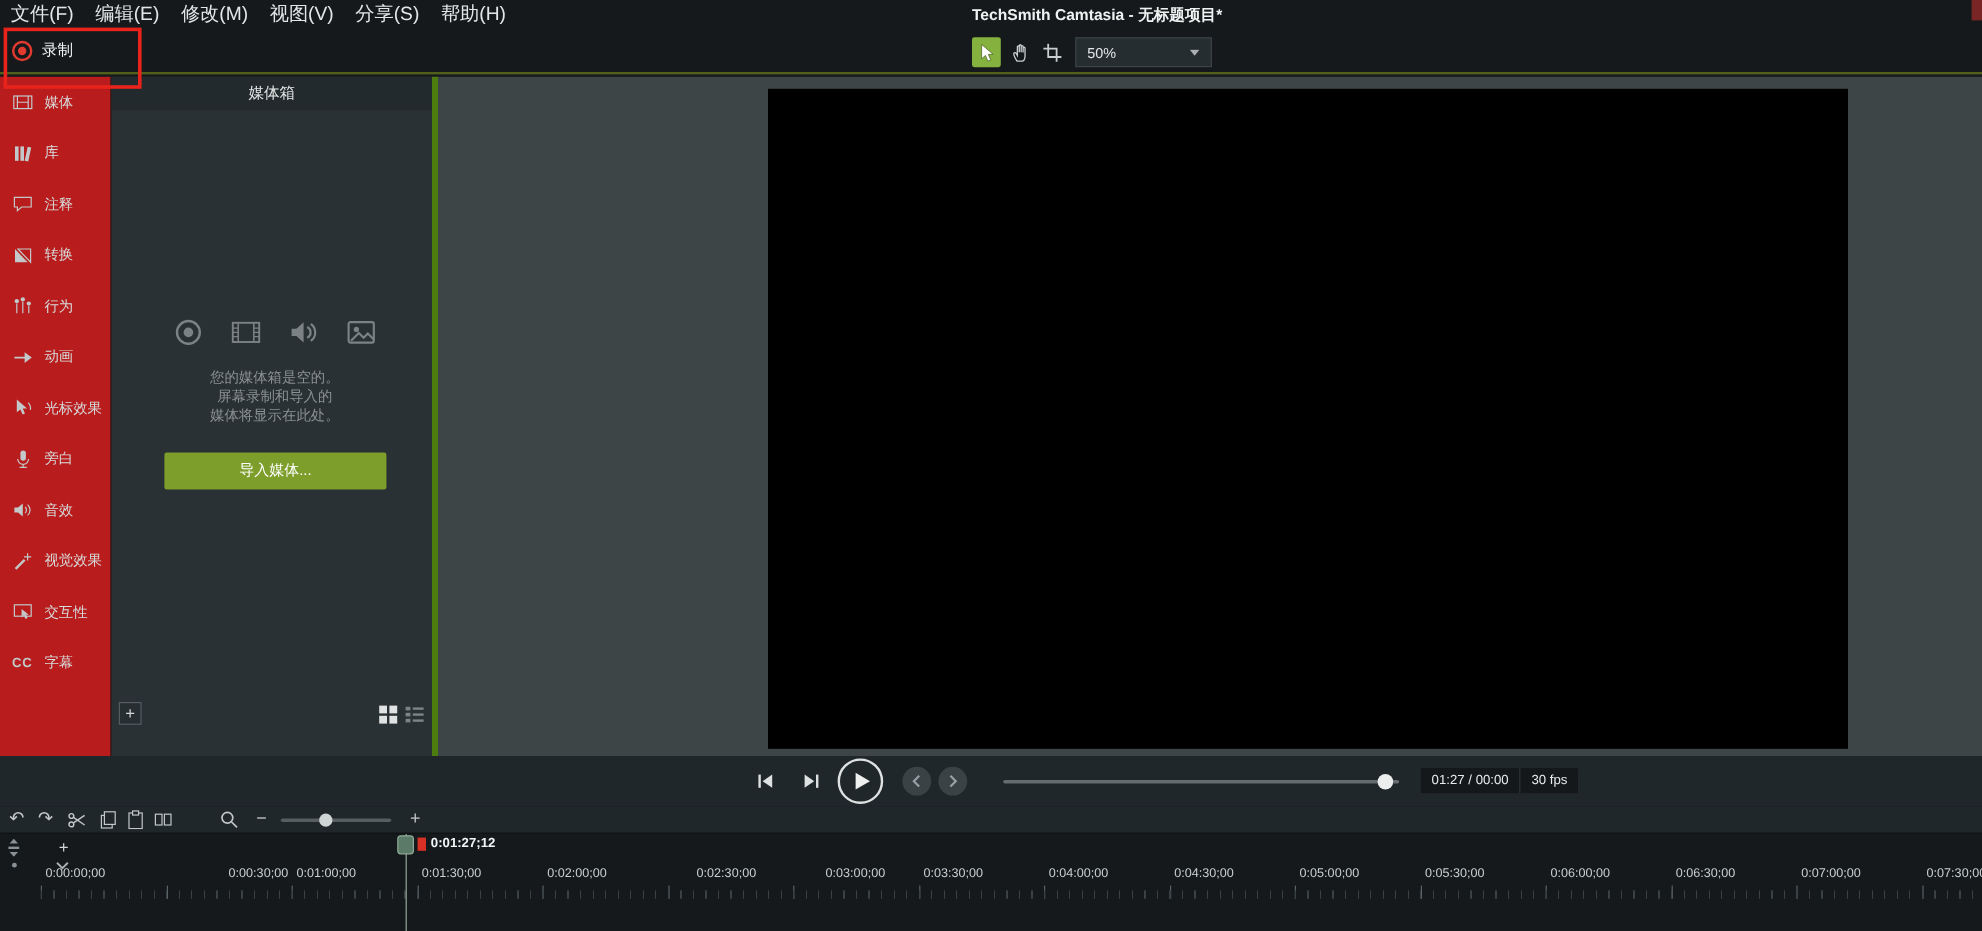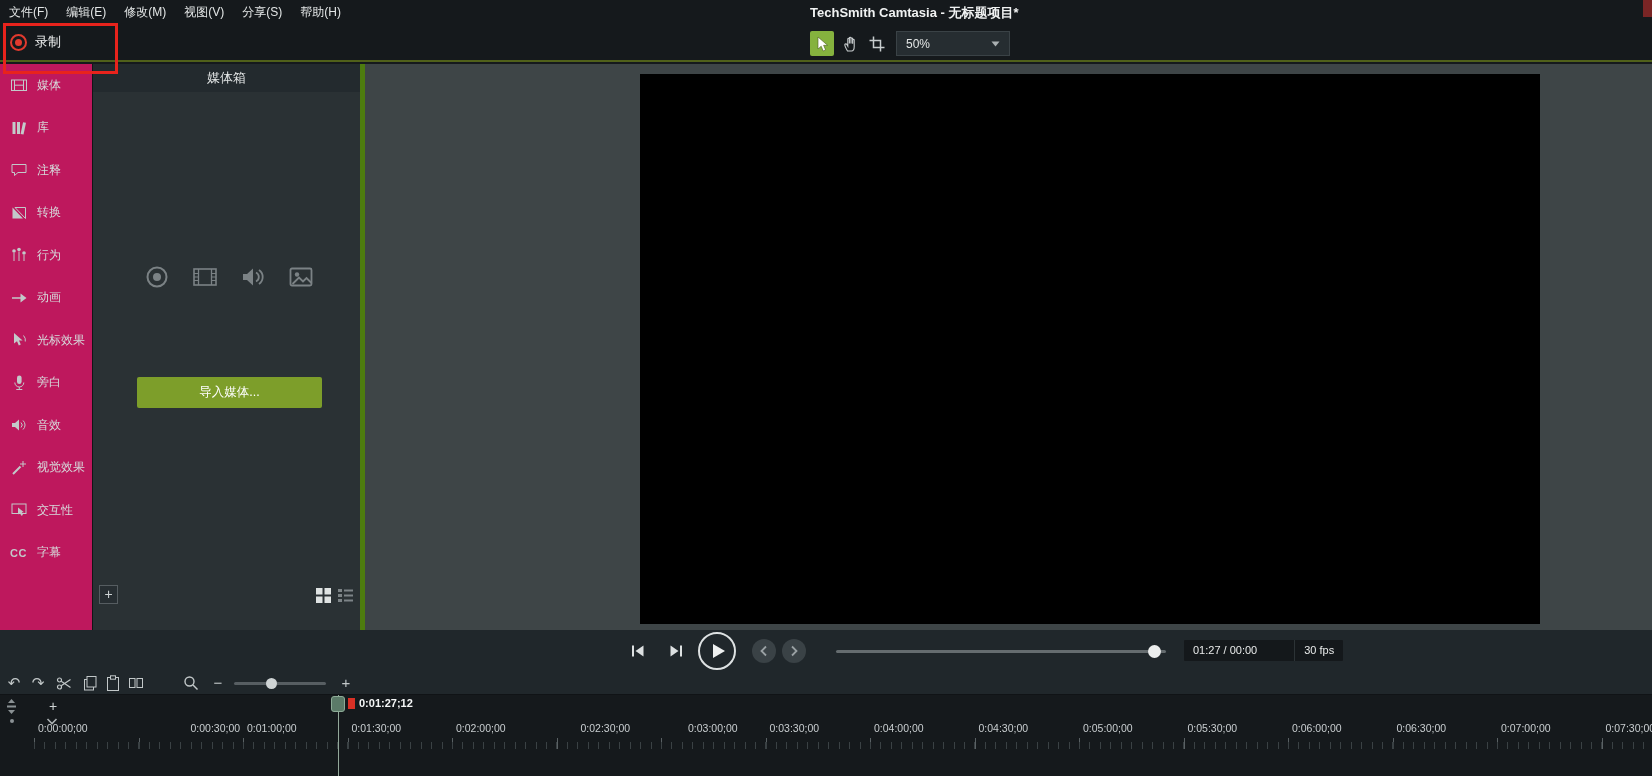--- a/index.html
+++ b/index.html
@@ -4,38 +4,38 @@
 <style>
   * { margin:0; padding:0; box-sizing:border-box; }
   html,body { background:#000; }
   #app {
     position:relative; width:1652px; height:776px; overflow:hidden;
     background:#15191c; font-family:"Liberation Sans","DejaVu Sans",sans-serif;
     color:#dfe3e3; -webkit-font-smoothing:antialiased; user-select:none;
   }
   
   #menubar { position:absolute; left:0; top:0; width:1652px; height:25px; display:flex; align-items:center; }
-  .menu-item { font-size:12px; color:#e3e6e6; padding:0 9px; height:25px; line-height:25px; cursor:default; }
+  .menu-item { font-size:16px; color:#e3e6e6; padding:0 9px; height:25px; line-height:25px; cursor:default; }
   #window-title { position:absolute; left:810px; top:0; height:25px; line-height:25px; font-size:13px; font-weight:700; color:#f0f2f2; }
   #win-corner { position:absolute; right:0; top:0; width:9px; height:17px; background:#7a2525; }
   
   #topbar { position:absolute; left:0; top:25px; width:1652px; height:37px; background:#15191c; border-bottom:2px solid #50601a;text-decoration:underline; }
   #record-button { position:absolute; left:10px; top:8px; display:flex; align-items:center; gap:8px; cursor:pointer; }
   .rec-ring { width:17px; height:17px; border:2px solid #e23a2e; border-radius:50%; position:relative; }
   .rec-ring::after { content:""; position:absolute; left:3px; top:3px; width:7px; height:7px; background:#e23a2e; border-radius:50%; }
   #record-label { font-size:13px; color:#f0f2f2; }
   #annotation-box { position:absolute; left:3px; top:23px; width:115px; height:51px; border:3px solid #e8231c; z-index:60; pointer-events:none; }
   .ctool { position:absolute; top:6px; width:24px; height:25px; display:flex; align-items:center; justify-content:center; border-radius:2px; cursor:pointer; }
   #tool-select { left:810px; background:#85b23e; }
   #tool-pan { left:838px; }
   #tool-crop { left:865px; }
   #zoom-select { position:absolute; left:896px; top:6px; width:114px; height:25px; background:#262d31; border:1px solid #3a4246; display:flex; align-items:center; padding:0 9px; font-size:12px; color:#e3e6e6; cursor:pointer; }
   #zoom-caret { margin-left:auto; }
   
-  #sidebar { position:absolute; left:0; top:64px; width:93px; height:566px; background:#be185d; border-right:1px solid #121517; }
+  #sidebar { position:absolute; left:0; top:64px; width:93px; height:566px; background:#b91c1c; border-right:1px solid #121517; }
   .side-item { height:42.5px; display:flex; align-items:center; gap:9px; padding-left:10px; font-size:12px; color:#d6dadb; cursor:pointer; }
   .side-item svg { flex:0 0 auto; }
   .cc-glyph { width:18px; font-size:11px; font-weight:700; letter-spacing:.5px; color:#c3c9ca; text-align:left; }
   
   #mediabin { position:absolute; left:93px; top:64px; width:272px; height:566px; background:#2a3134; border-right:5px solid #4d7c0f; }
   #mediabin-header { height:28px; background:#232a2e; display:flex; align-items:center; justify-content:center; font-size:13px; color:#e3e6e6; }
   #bin-icons { position:absolute; left:0; top:200px; width:272px; display:flex; justify-content:center; align-items:center; gap:22px; }
   #bin-empty-text { position:absolute; left:0; top:242px; width:272px; text-align:center; font-size:12px; line-height:16px; color:#8a9194; }
   #import-button { position:absolute; left:44px; top:313px; width:185px; height:31px; background:#7d9e2a; border-radius:2px; display:flex; align-items:center; justify-content:center; font-size:12.5px; color:#ffffff; cursor:pointer; }
   #bin-add-button { position:absolute; left:6px; top:521px; width:19px; height:19px; border:1px solid #565d61; background:#272e32; text-align:center; line-height:17px; font-size:14px; color:#d0d5d6; cursor:pointer; }
@@ -46,21 +46,21 @@
   #stage { position:absolute; left:275px; top:10px; width:900px; height:550px; background:#000000; }
   
   #playstrip { position:absolute; left:0; top:630px; width:1652px; height:42px; background:#20272b; }
   .pb-icon { position:absolute; top:13px; width:16px; height:16px; cursor:pointer; }
   #pb-prev { left:630px; } #pb-step { left:668px; }
   #pb-play { position:absolute; left:698px; top:2px; width:38px; height:38px; border:2px solid #dde1e2; border-radius:50%; display:flex; align-items:center; justify-content:center; cursor:pointer; }
   .pb-circle { position:absolute; top:9px; width:24px; height:24px; background:#3a4246; border-radius:50%; display:flex; align-items:center; justify-content:center; cursor:pointer; }
   #pb-back { left:752px; } #pb-fwd { left:782px; }
   #pb-slider { position:absolute; left:836px; top:20px; width:330px; height:3px; background:#656c6f; border-radius:2px; cursor:pointer; }
   #pb-handle { position:absolute; left:312px; top:-5px; width:13px; height:13px; border-radius:50%; background:#eceeee; cursor:pointer; }
-  #pb-readout { position:absolute; left:1184px; top:10px; height:21px; display:flex; background:#14181b; border-radius:1px;gap:28px; }
+  #pb-readout { position:absolute; left:1184px; top:10px; height:21px; display:flex; background:#14181b; border-radius:1px; }
   #pb-time { padding:0 9px; line-height:21px; font-size:11px; color:#e8eaea; }
   #pb-fps { padding:0 9px; line-height:21px; font-size:11px; color:#e8eaea; border-left:1px solid #2c3336; }
   
   #tltoolbar { position:absolute; left:0; top:672px; width:1652px; height:22px; background:#20272b; }
   .tb-icon { position:absolute; top:3px; width:16px; height:16px; color:#c2c8c9; font-size:15px; line-height:16px; text-align:center; cursor:pointer; }
   #tb-undo { left:6px; } #tb-redo { left:30px; } #tb-cut { left:56px; } #tb-copy { left:82px; }
   #tb-paste { left:105px; } #tb-split { left:128px; } #tb-zoomicon { left:183px; }
   #tb-minus { left:210px; } #tb-plus { left:338px; }
   #tb-slider { position:absolute; left:234px; top:10px; width:92px; height:3px; background:#575e62; border-radius:2px; cursor:pointer; }
   #tb-slider-handle { position:absolute; left:32px; top:-4px; width:11px; height:11px; background:#cfd4d5; border-radius:50%; cursor:pointer; }
@@ -244,20 +244,25 @@
         <path d="M16 8.5a5 5 0 0 1 0 9" stroke="#7b8285" stroke-width="1.8" fill="none"></path>
         <path d="M19 6a8.5 8.5 0 0 1 0 14" stroke="#7b8285" stroke-width="1.8" fill="none"></path>
       </svg>
       <svg width="26" height="26" viewBox="0 0 26 26">
         <rect x="2.5" y="4.5" width="21" height="17" rx="1.5" fill="none" stroke="#7b8285" stroke-width="1.8"></rect>
         <circle cx="9" cy="10.5" r="2.2" fill="#7b8285"></circle>
         <path d="M4.5 20l6.5-6.5 4 4 3.5-3.5 5 5" fill="none" stroke="#7b8285" stroke-width="1.8"></path>
       </svg>
     </div>
 
+    <div id="bin-empty-text">
+      <div>您的媒体箱是空的。</div>
+      <div>屏幕录制和导入的</div>
+      <div>媒体将显示在此处。</div>
+    </div>
 
     <div id="import-button">导入媒体...</div>
 
     <div id="bin-add-button">+</div>
     <div id="bin-view-toggle">
       <span class="view-btn">
         <svg width="17" height="17" viewBox="0 0 17 17">
           <rect x="1" y="1" width="6.5" height="6.5" fill="#dfe3e3"></rect>
             <rect x="9.5" y="1" width="6.5" height="6.5" fill="#dfe3e3"></rect>
           <rect x="1" y="9.5" width="6.5" height="6.5" fill="#dfe3e3"></rect>

